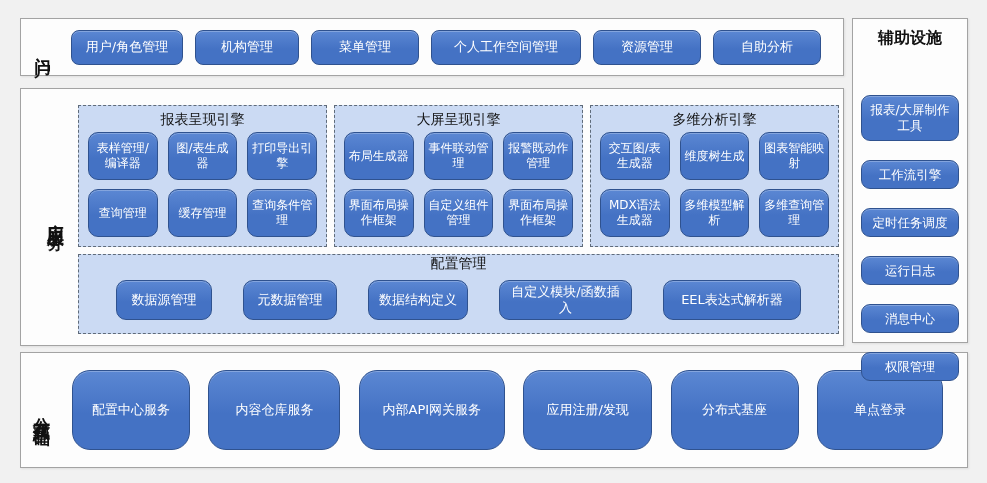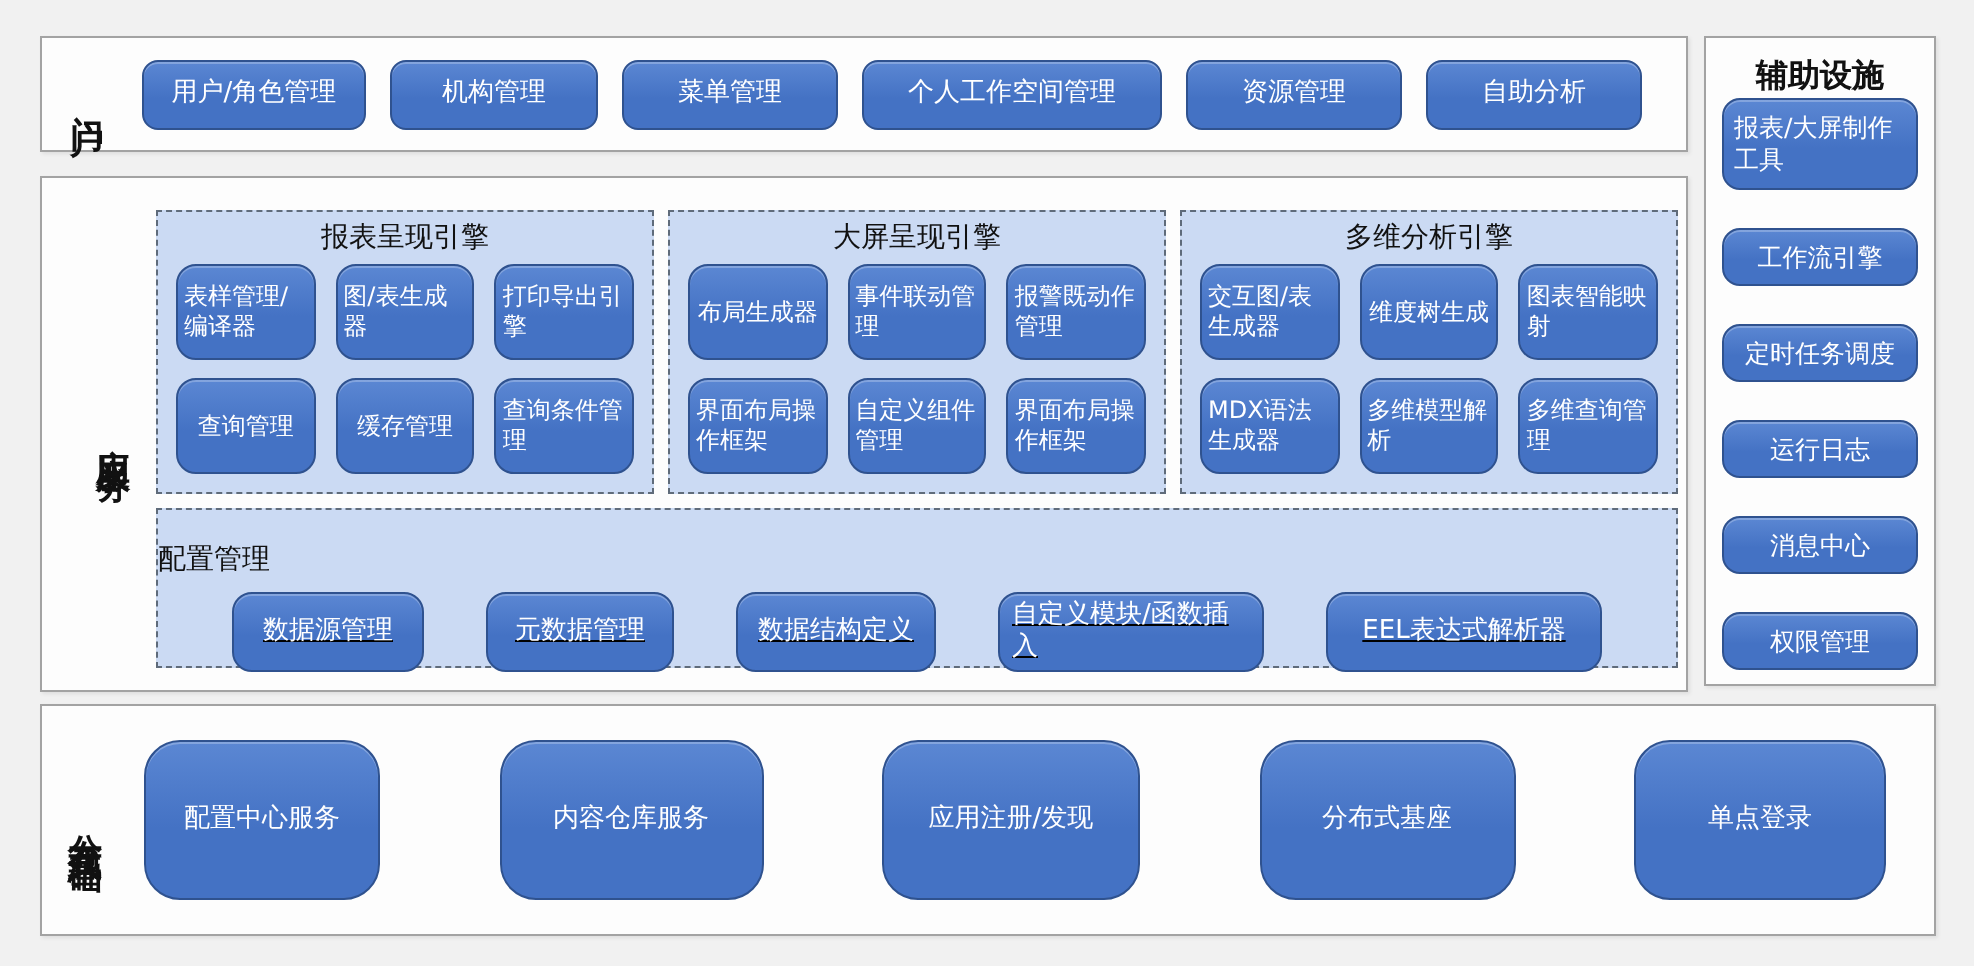--- a/index.html
+++ b/index.html
@@ -23,21 +23,21 @@
   }
   .section{
     position:absolute;
     background:var(--section-bg,#FDFDFD);
     border:1px solid var(--section-border,#A3A3A3);
     box-shadow:1px 1px 2px rgba(0,0,0,0.08);
   }
   #portal{left:20px;top:18px;width:824px;height:58px;display:flex;align-items:center;}
   #app{left:20px;top:88px;width:824px;height:258px;}
   #foundation{left:20px;top:352px;width:948px;height:116px;display:flex;align-items:center;}
-  #aux{left:852px;top:18px;width:116px;height:325px;display:flex;flex-direction:column;align-items:center;}
+  #aux{left:852px;top:18px;width:116px;height:325px;display:flex;flex-direction:column;align-items:center;gap:46px;}
 
   .vlabel{
     writing-mode:vertical-rl;
     text-orientation:upright;
     font-weight:bold;
     font-size:17px;
     color:var(--label-color,#111);
     letter-spacing:3px;
     line-height:1;
     flex:0 0 auto;
@@ -45,21 +45,21 @@
   #portal .vlabel{margin-left:13px;}
   #foundation .vlabel{margin-left:12px;}
   #app .vlabel{position:absolute;left:26px;top:50%;transform:translateY(-50%);}
 
   .btn{
     background:linear-gradient(180deg,#5b87d3 0%,var(--button-fill,#4472C4) 55%);
     border:1px solid var(--button-border,#2F528F);
     border-radius:8px;
     color:var(--button-text,#fff);
     display:flex;align-items:center;justify-content:center;
-    text-align:left;line-height:1.25;
+    text-align:center;line-height:1.25;
     box-shadow:inset 0 1px 0 rgba(255,255,255,0.25);
     word-break:break-all;
   }
 
   
   .portal-row{flex:1;display:flex;justify-content:space-between;align-items:center;padding:0 22px 0 20px;}
   .portal-btn{height:35px;font-size:13px;padding:0 6px;}
   .pw0{width:112px}.pw1{width:104px}.pw2{width:108px}.pw3{width:150px}.pw4{width:108px}.pw5{width:108px}
 
   
@@ -72,22 +72,22 @@
   .panel-title{text-align:center;font-size:14px;color:var(--label-color,#111);height:21px;line-height:21px;flex:0 0 auto;}
   .engine-grid{flex:1;display:grid;grid-template-columns:repeat(3,1fr);gap:9px 10px;margin-top:2px;}
   .engine-btn{font-size:12px;border-radius:10px;padding:2px 3px;}
 
   
   .config-panel{
     position:absolute;left:57px;top:165px;width:761px;height:80px;
     background:var(--panel-fill,#CBDAF3);
     border:1.5px dashed var(--panel-border,#5F6B7A);
   }
-  .config-title{text-align:left;font-size:14px;color:var(--label-color,#111);margin-top:16px;}
-  .config-row{display:flex;justify-content:center;align-items:center;gap:31px;margin-top:7px;text-decoration:underline;}
+  .config-title{text-align:center;font-size:14px;color:var(--label-color,#111);margin-top:0;}
+  .config-row{display:flex;justify-content:center;align-items:center;gap:31px;margin-top:7px;}
   .config-btn{height:40px;font-size:13px;border-radius:10px;padding:0 6px;}
   .cw0{width:96px}.cw1{width:94px}.cw2{width:100px}.cw3{width:133px}.cw4{width:138px}
 
   
   .foundation-row{flex:1;display:flex;justify-content:space-between;align-items:center;padding:0 24px 0 22px;}
   .foundation-btn{height:80px;font-size:13px;border-radius:18px;padding:0 8px;}
   .fw0{width:118px}.fw1{width:132px}.fw2{width:146px}.fw3{width:129px}.fw4{width:128px}.fw5{width:126px}
 
   
   .aux-title{font-weight:bold;font-size:16px;color:var(--label-color,#111);margin-top:9px;flex:0 0 auto;}
@@ -163,20 +163,21 @@
       <div class="btn config-btn cw4">EEL表达式解析器</div>
     </div>
   </div>
 </div>
 
 <div id="foundation" class="section">
   <div class="vlabel">分布式基础</div>
   <div class="foundation-row">
     <div class="btn foundation-btn fw0">配置中心服务</div>
     <div class="btn foundation-btn fw1">内容仓库服务</div>
+    <div class="btn foundation-btn fw2">内部API网关服务</div>
     <div class="btn foundation-btn fw3">应用注册/发现</div>
     <div class="btn foundation-btn fw4">分布式基座</div>
     <div class="btn foundation-btn fw5">单点登录</div>
   </div>
 </div>
 
 <div id="aux" class="section">
   <div class="aux-title">辅助设施</div>
   <div class="aux-col">
     <div class="btn aux-btn tall">报表/大屏制作工具</div>

